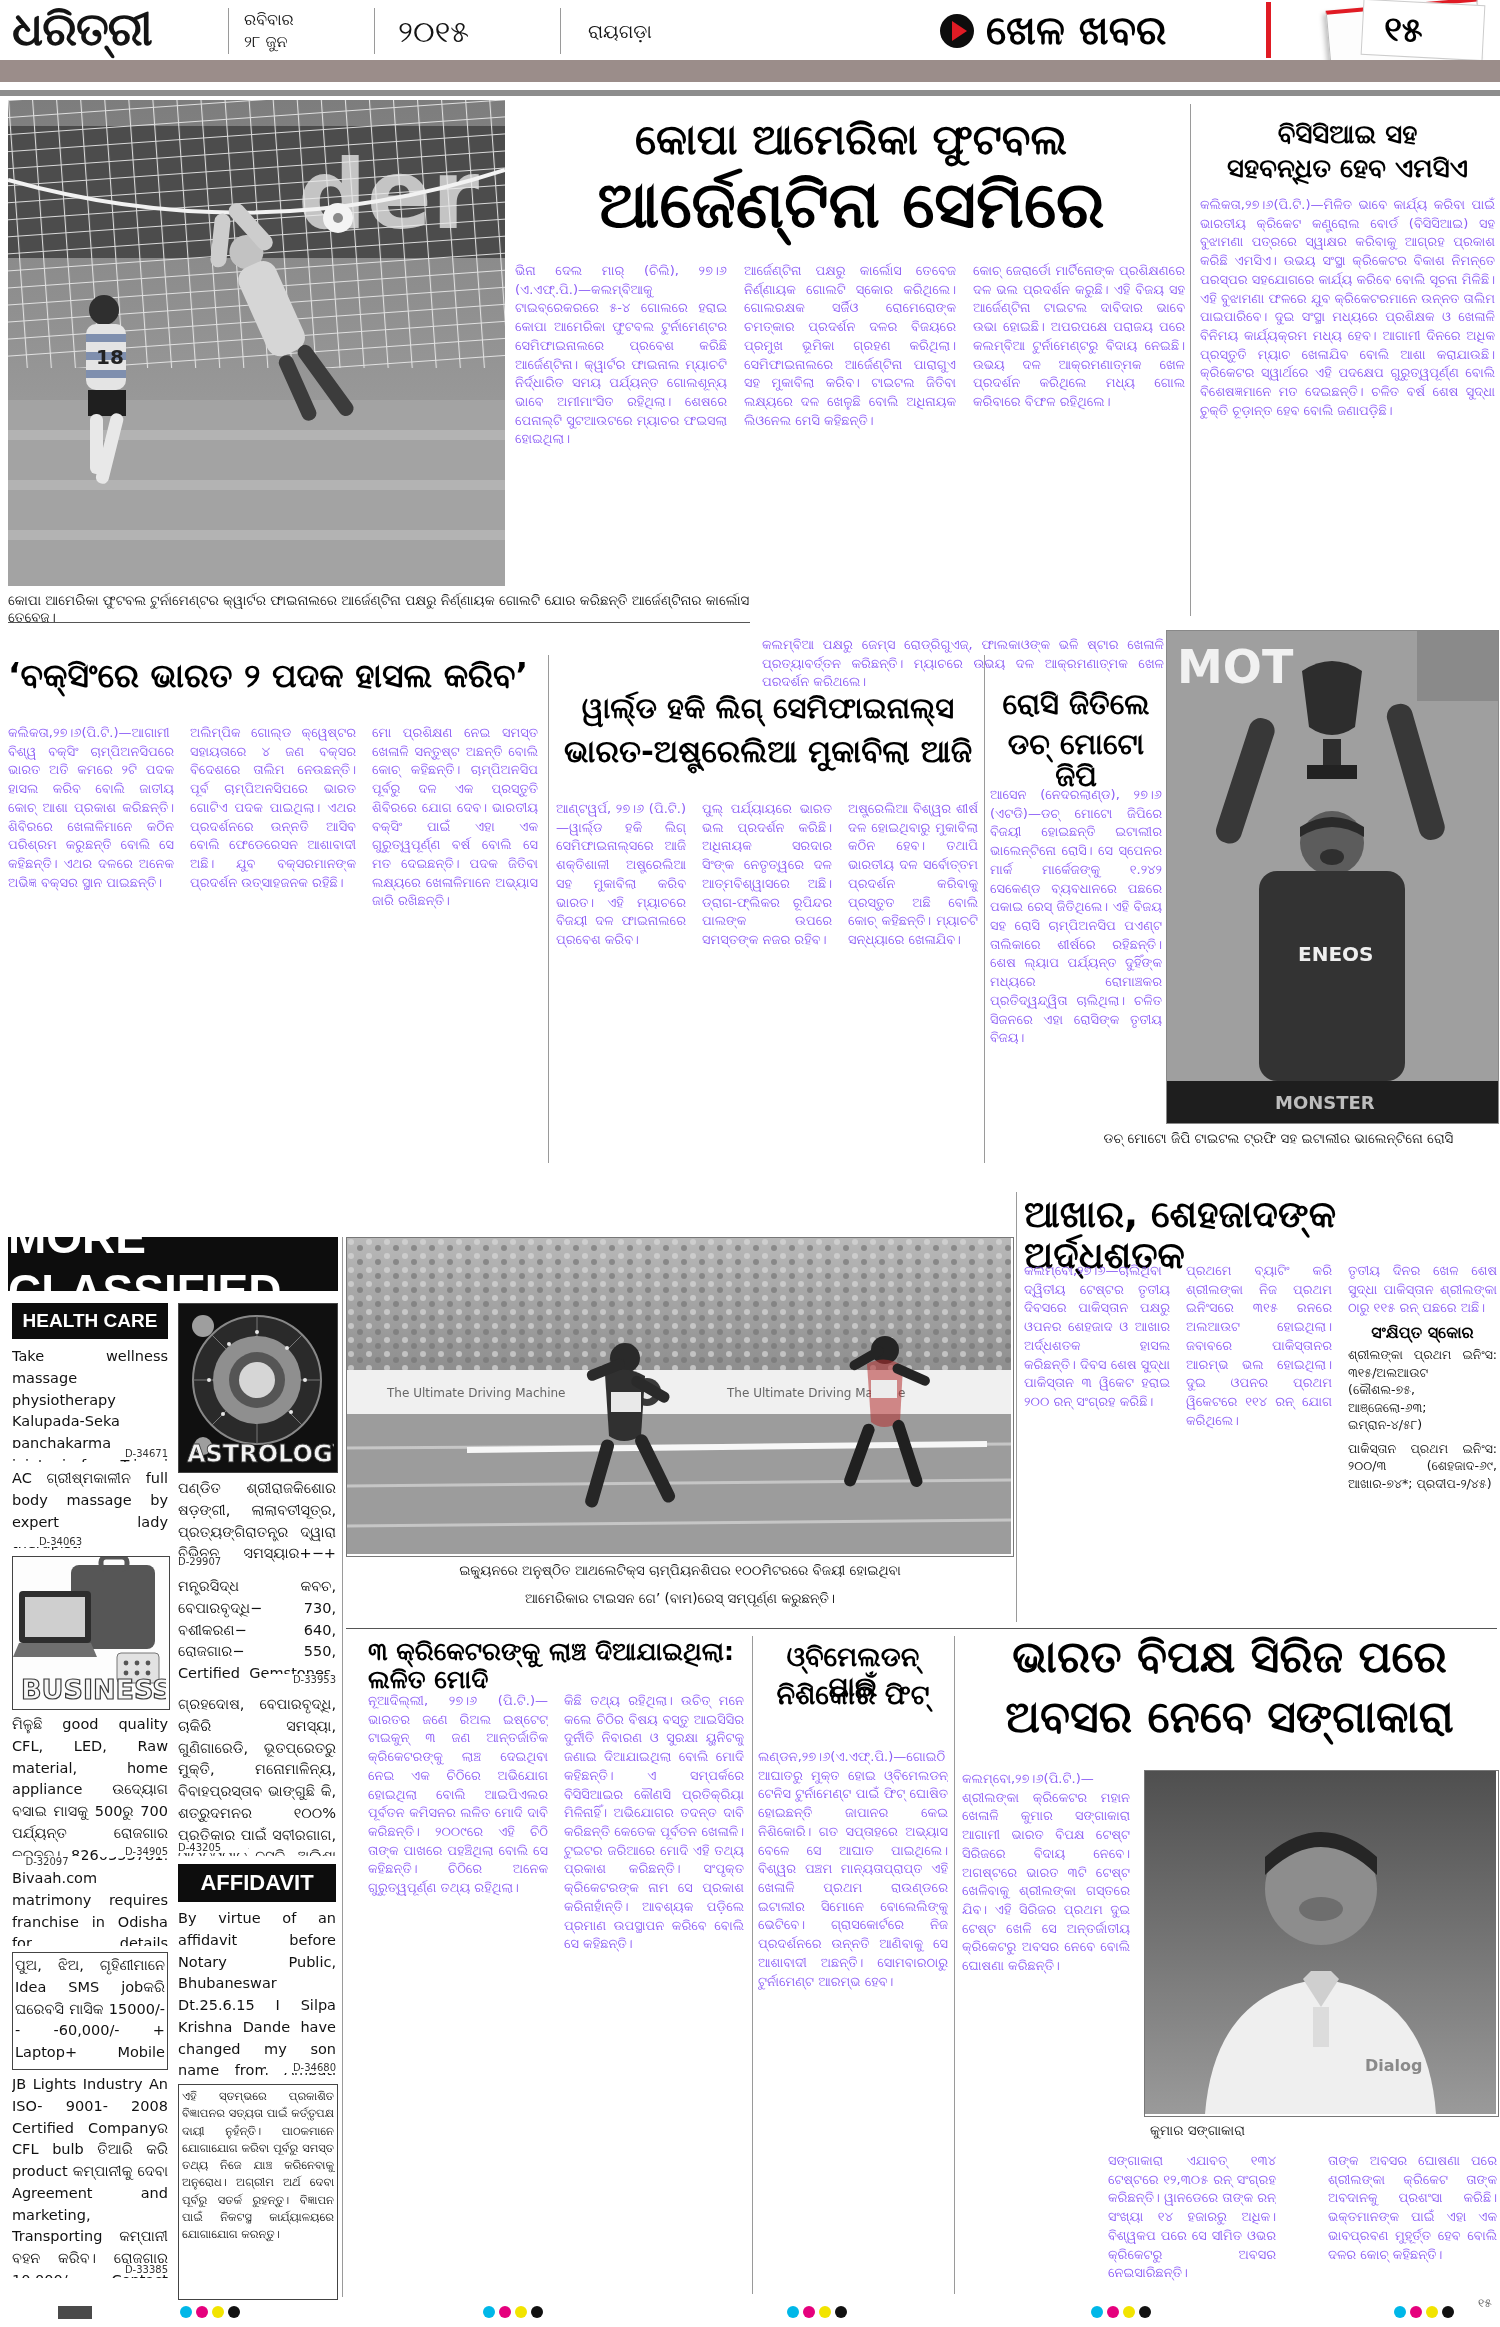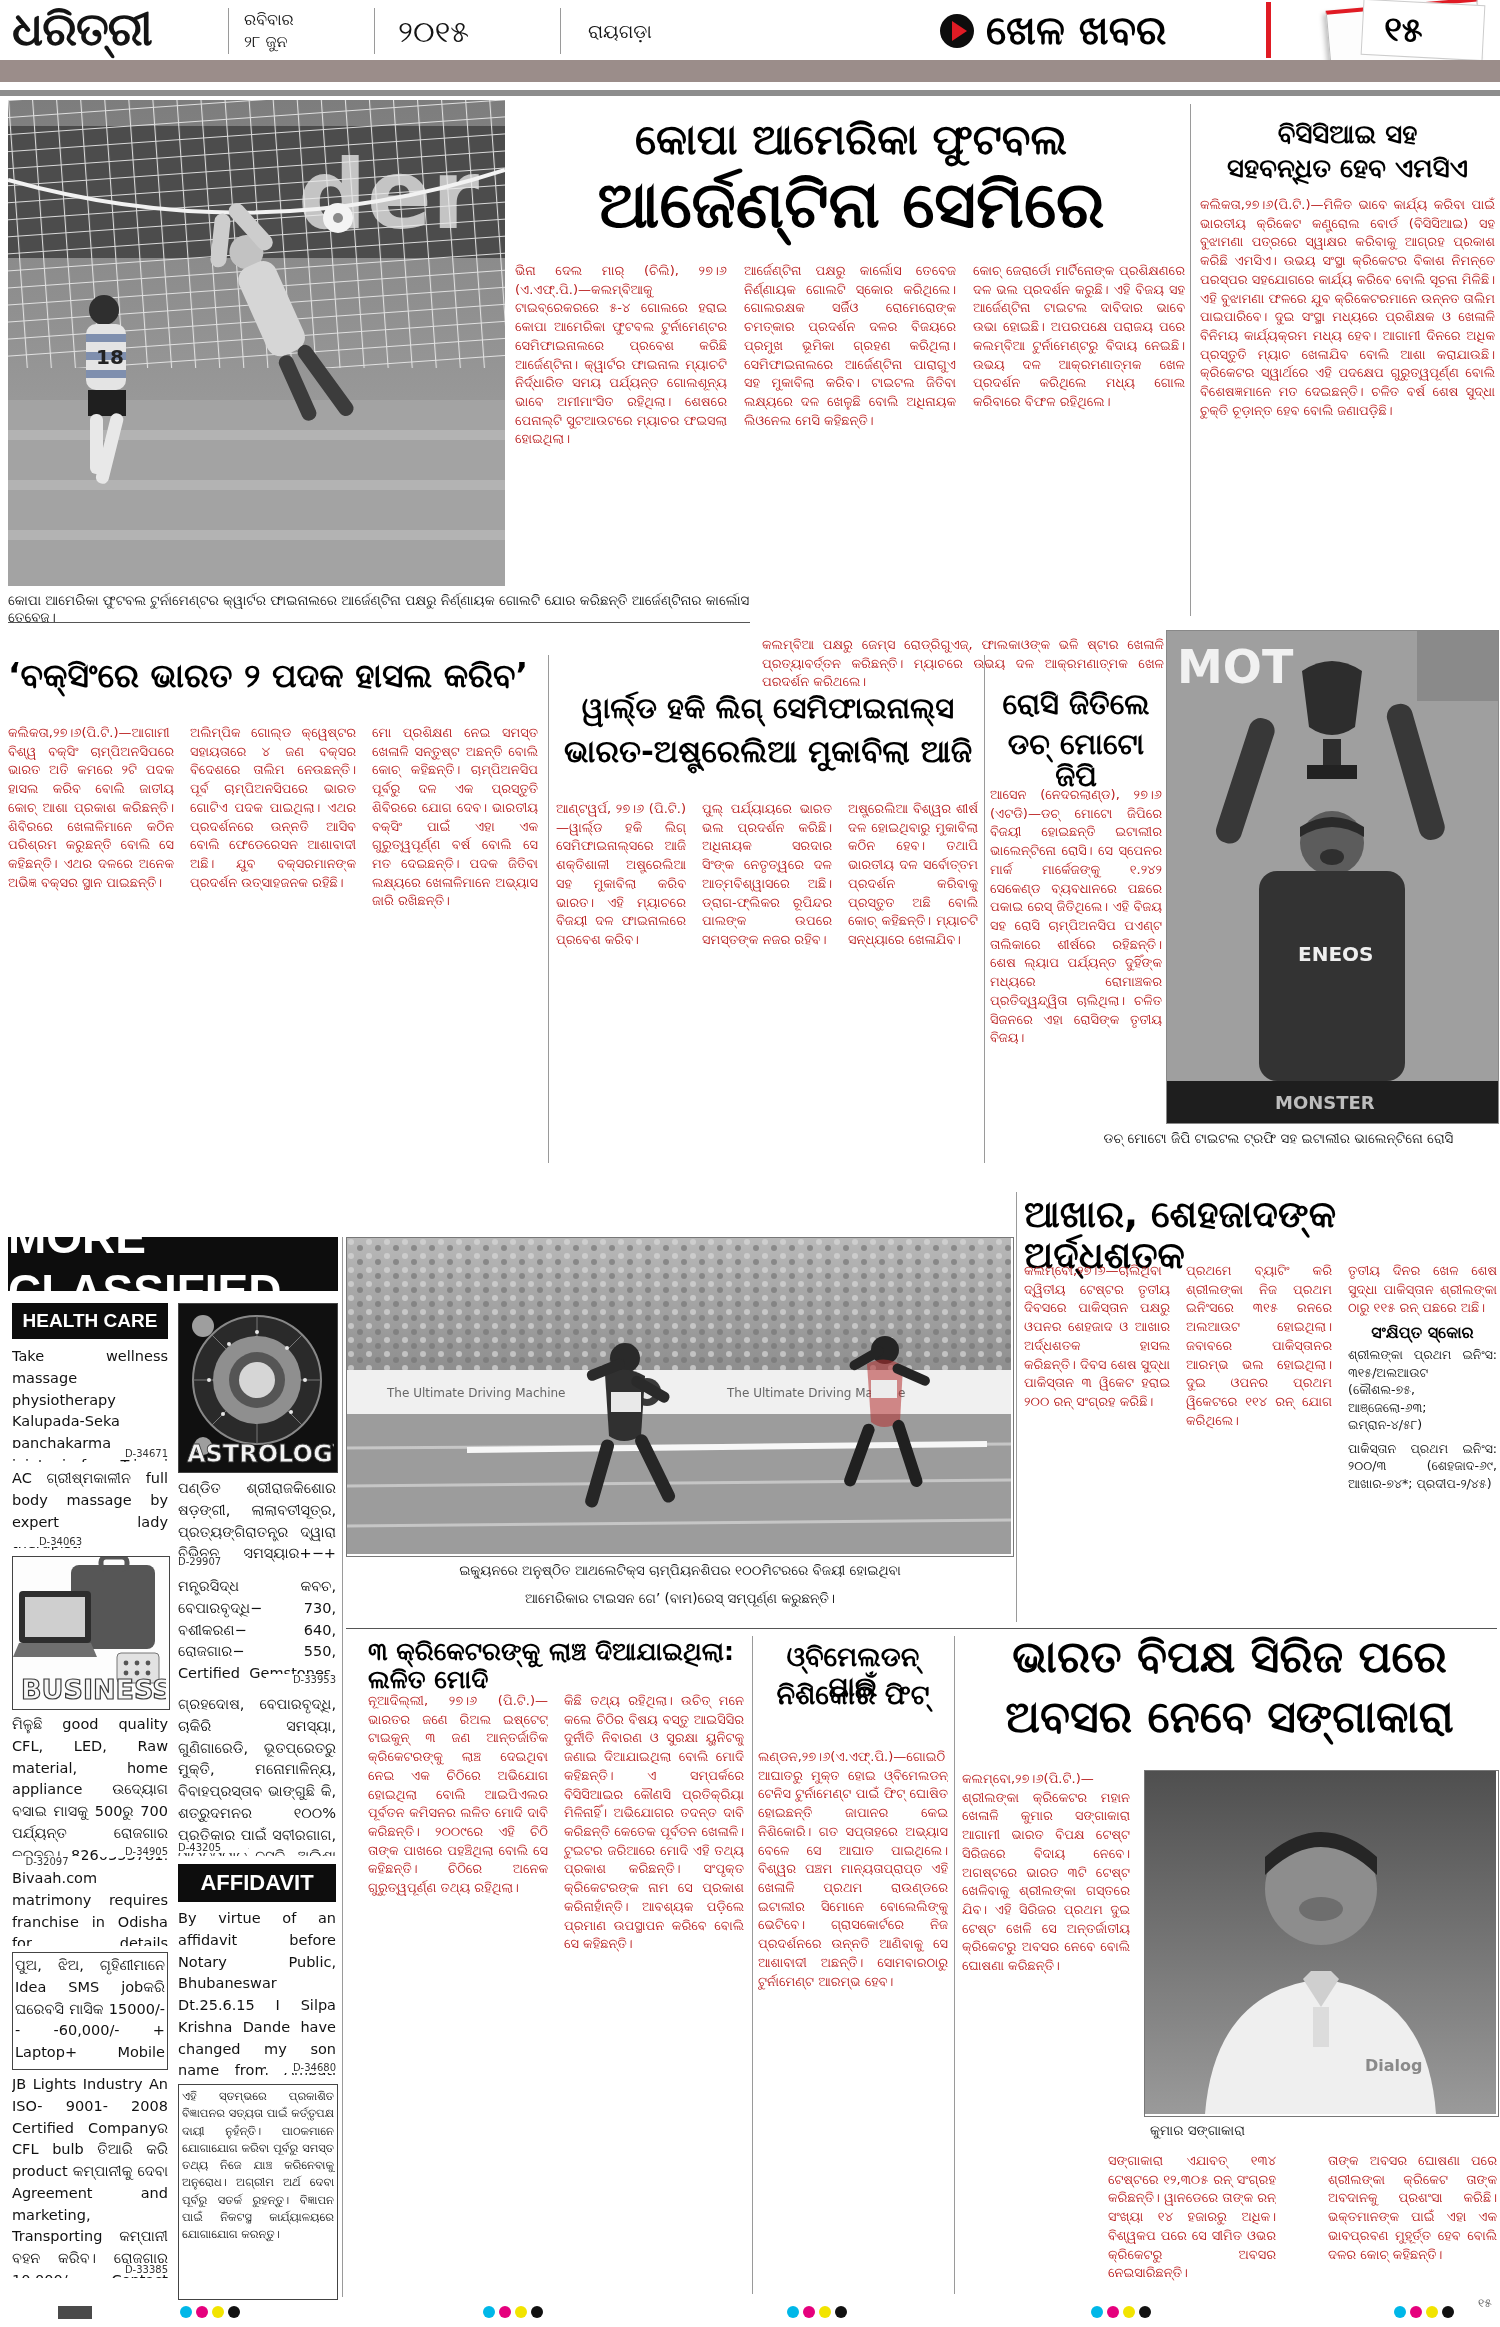--- a/index.html
+++ b/index.html
@@ -1,19 +1,19 @@
 <!DOCTYPE html>
 <html><head>
 <meta charset="utf-8">
 <style>
   html,body{margin:0;padding:0;background:#e9e9e9;}
   .page{position:relative;width:1500px;height:2327px;background:#ffffff;
         font-family:"DejaVu Sans",sans-serif;color:#141414;overflow:hidden;margin:0 auto;}
   .ab{position:absolute;}
-  .bt{font-size:13px;line-height:1.44;text-align:justify;color:#b91c1c;overflow:hidden;}
+  .bt{font-size:13px;line-height:1.44;text-align:justify;color:#8b5cf6;overflow:hidden;}
   .cap{font-size:13.5px;color:#111;}
   .hl{font-weight:bold;color:#000;line-height:1.12;}
   .ctr{text-align:center;}
   .banner{background:#0d0d0d;color:#fff;font-weight:bold;display:flex;align-items:center;justify-content:center;}
   .ad{font-size:14.5px;line-height:1.5;text-align:justify;color:#111;overflow:hidden;}
   .adcode{font-size:10px;text-align:right;color:#333;}
   .vrule{background:#9a9a9a;width:1px;}
   .hrule{background:#555;height:1px;}
   .boxb{border:1.5px solid #444;}
   .masthead{font-weight:bold;font-size:46px;letter-spacing:-1px;}

